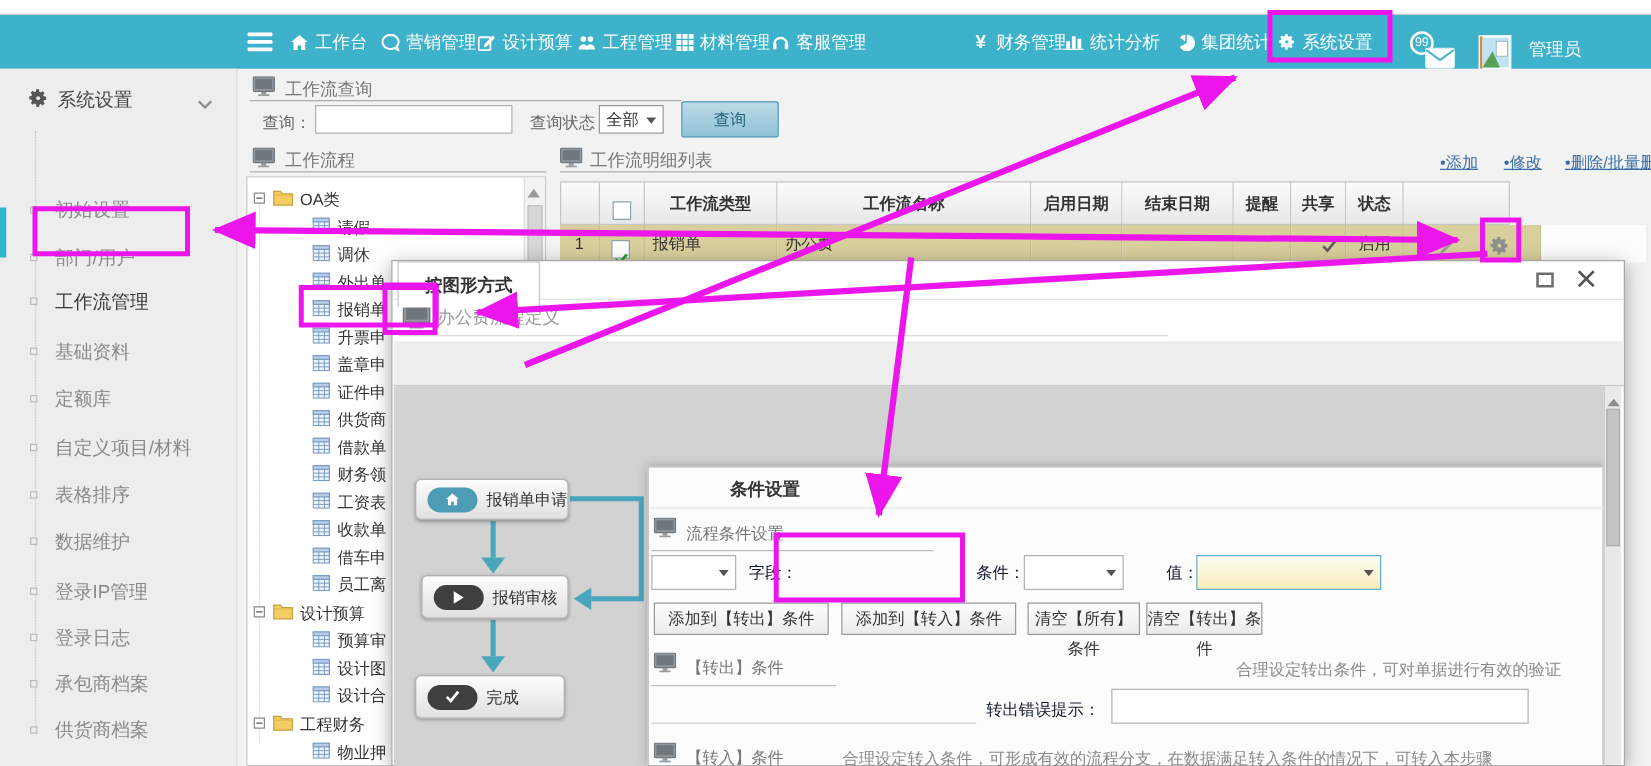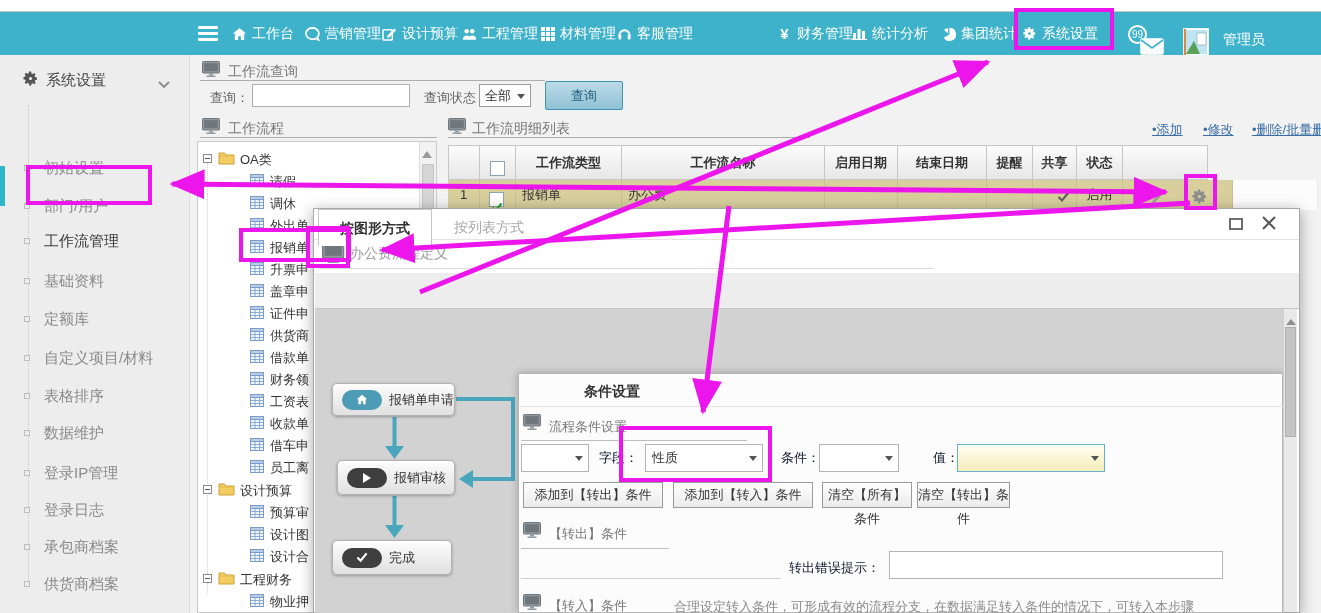--- a/index.html
+++ b/index.html
@@ -570,21 +570,20 @@
     <span class="monitor" style="left:8px;top:34px;transform:scale(1.25);transform-origin:left top"><svg width="18" height="16" viewBox="0 0 18 16">
           <rect x="0.5" y="0.5" width="17" height="11.5" rx="1" fill="#9199a0" stroke="#6f767c"></rect>
           <rect x="2.2" y="2.2" width="13.6" height="8" fill="#6f767c"></rect>
           <rect x="7" y="12.5" width="4" height="2" fill="#9199a0"></rect>
           <rect x="4.5" y="14.5" width="9" height="1.5" fill="#9199a0"></rect>
         </svg></span>
     <div class="modal-sub">办公费流程定义</div>
     <div style="position:absolute;left:5px;top:59px;width:615px;border-bottom:1px solid #dcdcdc"></div>
     <div class="tabstrip"></div>
     <div class="tab on">按图形方式</div>
-    <div class="tab off">按列表方式</div>
     <div class="canvas">
       <svg width="969" height="304">
         <g stroke="#4aa6bc" stroke-width="4" fill="#4aa6bc">
           <line x1="79.5" y1="108" x2="79.5" y2="137"></line>
           <polygon points="70,137 89,137 79.5,150" stroke="none"></polygon>
           <line x1="79.5" y1="187" x2="79.5" y2="216"></line>
           <polygon points="70,216 89,216 79.5,229" stroke="none"></polygon>
           <polyline points="141,90 198,90 198,170 158,170" fill="none"></polyline>
           <polygon points="158,161 158,179 144,170" stroke="none"></polygon>
         </g>
@@ -633,21 +632,20 @@
           <rect x="7" y="12.5" width="4" height="2" fill="#9199a0"></rect>
           <rect x="4.5" y="14.5" width="9" height="1.5" fill="#9199a0"></rect>
         </svg></span>
     <div class="sec" style="left:30px;top:44px">流程条件设置</div>
     <div style="position:absolute;left:2px;top:66px;width:226px;border-bottom:1px solid #bdbdbd"></div>
 
     <div class="dd" style="left:2px;top:70px;width:68px;height:28px">
         <span class="tri"></span>
       </div>
     <div class="flabel" style="left:80px;top:70px">字段：</div>
-    <div class="dd" style="left:126px;top:70px;width:118px;height:28px"><span>性质</span><span class="tri"></span></div>
     <div class="flabel" style="left:262px;top:70px">条件：</div>
     <div class="dd" style="left:300px;top:70px;width:80px;height:28px">
         <span class="tri"></span>
       </div>
     <div class="flabel" style="left:414px;top:70px">值：</div>
     <div class="dd val" style="left:438px;top:70px;width:148px;height:28px">
         <span class="tri"></span>
       </div>
 
     <div id="cond-buttons">
@@ -657,20 +655,21 @@
         <div class="cbtn" style="left: 398px; width: 93px;">清空【转出】条件</div>
       </div>
 
     <span class="monitor" style="left:4px;top:148px"><svg width="18" height="16" viewBox="0 0 18 16">
           <rect x="0.5" y="0.5" width="17" height="11.5" rx="1" fill="#9199a0" stroke="#6f767c"></rect>
           <rect x="2.2" y="2.2" width="13.6" height="8" fill="#6f767c"></rect>
           <rect x="7" y="12.5" width="4" height="2" fill="#9199a0"></rect>
           <rect x="4.5" y="14.5" width="9" height="1.5" fill="#9199a0"></rect>
         </svg></span>
     <div class="sec" style="left:30px;top:151px">【转出】条件</div>
+    <div class="hint" style="left:470px;top:153px">合理设定转出条件，可对单据进行有效的验证</div>
     <div style="position:absolute;left:2px;top:174px;width:148px;border-bottom:1px solid #bdbdbd"></div>
 
     <div class="flabel" style="left:270px;top:180px">转出错误提示：</div>
     <input class="err-input" style="">
     <div style="position:absolute;left:2px;top:204px;width:260px;border-bottom:1px solid #cfcfcf"></div>
 
     <span class="monitor" style="left:4px;top:220px"><svg width="18" height="16" viewBox="0 0 18 16">
           <rect x="0.5" y="0.5" width="17" height="11.5" rx="1" fill="#9199a0" stroke="#6f767c"></rect>
           <rect x="2.2" y="2.2" width="13.6" height="8" fill="#6f767c"></rect>
           <rect x="7" y="12.5" width="4" height="2" fill="#9199a0"></rect>

